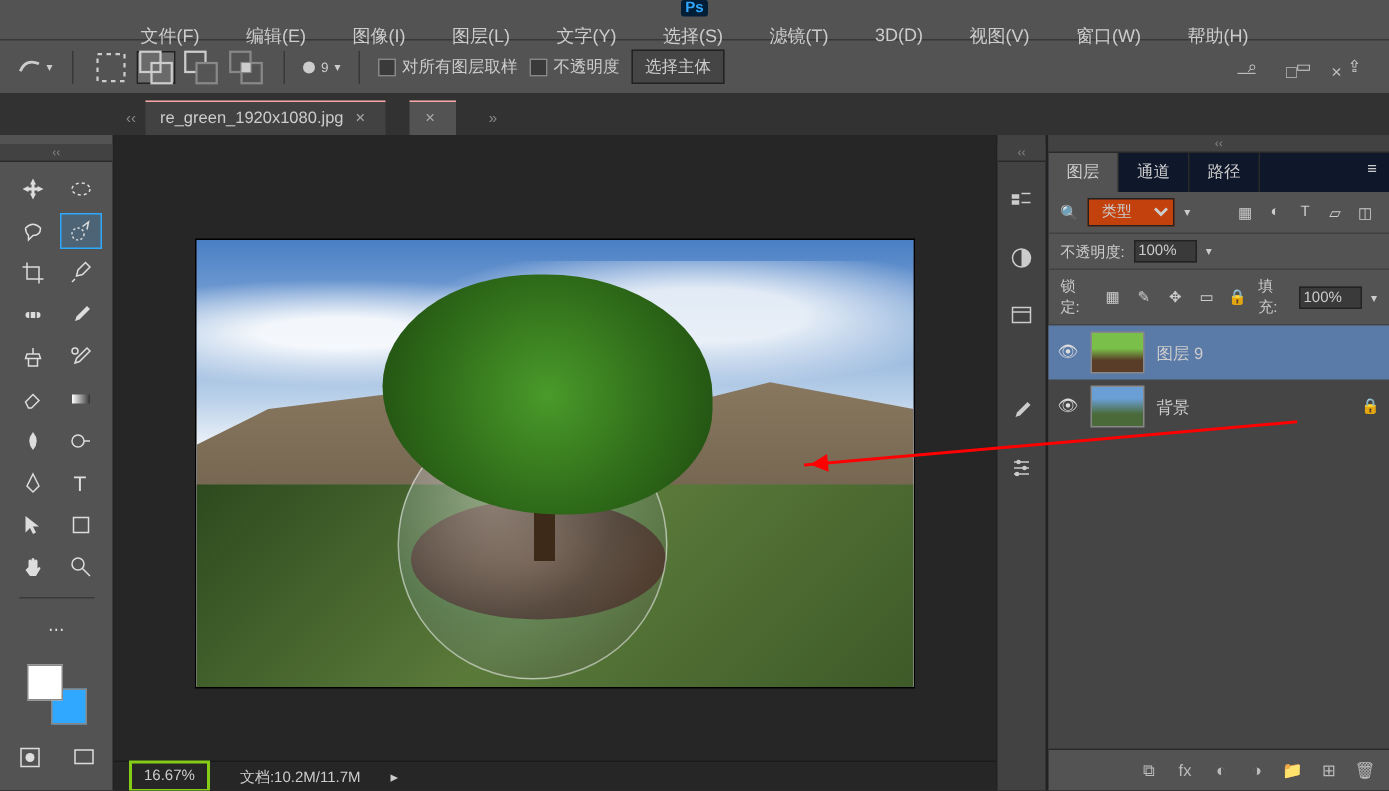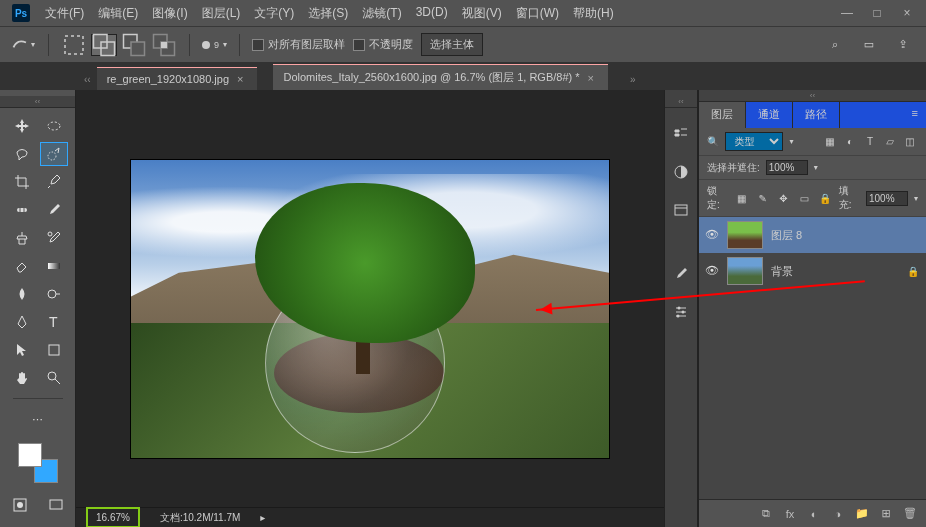--- a/index.html
+++ b/index.html
@@ -1,19 +1,19 @@
 <!DOCTYPE html>
 <html><head>
 <meta charset="utf-8">
 <style>
 * { margin: 0; padding: 0; box-sizing: border-box; font-family: "Microsoft YaHei", sans-serif; }
 body { background: #323232; color: #ccc; font-size: 11px; width: 926px; height: 527px; overflow: hidden; position: relative; }
-.titlebar { height: 26px; background: #535353; display: flex; align-items: center; padding: 0 4px; }
+.titlebar { height: 26px; background: #535353; display: flex; align-items: center; padding: 0 20px; flex-direction: column; }
 .ps-logo { width: 18px; height: 18px; background: #001e36; color: #31a8ff; font-weight: bold; font-size: 10px; display: flex; align-items: center; justify-content: center; margin: 0 8px; border-radius: 2px; }
-.menu { display: flex; gap: 0; }
+.menu { display: flex; gap: 17px; }
 .menu-item { padding: 5px 7px; cursor: pointer; font-size: 12px; }
 .win-controls { margin-left: auto; display: flex; }
 .win-btn { width: 30px; height: 20px; display: flex; align-items: center; justify-content: center; color: #bbb; cursor: pointer; font-size: 12px; }
 .optbar { height: 36px; background: #535353; border-top: 1px solid #383838; display: flex; align-items: center; padding: 0 10px; gap: 8px; }
 .optbar .group { display: flex; align-items: center; gap: 4px; }
 .opt-icon { width: 26px; height: 22px; display: flex; align-items: center; justify-content: center; border: 1px solid transparent; cursor: pointer; }
 .opt-icon.sel { background: #6a6a6a; border-color: #222; }
 .divider { width: 1px; height: 22px; background: #383838; margin: 0 4px; }
 .checkbox { width: 12px; height: 12px; border: 1px solid #888; background: #3a3a3a; }
 .dropdown-btn { background: #454545; border: 1px solid #222; padding: 3px 8px; cursor: pointer; display: flex; align-items: center; gap: 4px; font-size: 11px; }
@@ -42,25 +42,25 @@
 .canvas .dirt { position: absolute; bottom: 15%; left: 30%; width: 170px; height: 80px; background: radial-gradient(ellipse, #5a3d28, #3d2818); border-radius: 50%; }
 .canvas .tree-trunk { position: absolute; bottom: 28%; left: 47%; width: 14px; height: 55px; background: #3d2a18; }
 .canvas .tree-crown { position: absolute; top: 8%; left: 26%; width: 220px; height: 160px; background: radial-gradient(circle at 50% 50%, #4a9a2a, #2d6818 60%, #1e4810); border-radius: 48% 52% 45% 55%; }
 .statusbar { position: absolute; bottom: 0; left: 0; right: 0; height: 20px; background: #262626; display: flex; align-items: center; padding: 0 10px; font-size: 10px; color: #ccc; gap: 20px; border-top: 1px solid #1a1a1a; }
 .statusbar .field { padding: 3px 8px; border: 2px solid #84cc16; }
 .arrow { position: absolute; top: 50%; left: 460px; width: 330px; height: 2px; background: red; transform-origin: left center; transform: rotate(-5deg); z-index: 100; }
 .arrow::before { content: ''; position: absolute; left: -2px; top: -5px; border: 6px solid transparent; border-right: 12px solid red; }
 .dock-strip { width: 34px; background: #424242; border-left: 1px solid #222; border-right: 1px solid #222; display: flex; flex-direction: column; align-items: center; padding-top: 6px; gap: 14px; }
 .dock-icon { width: 24px; height: 24px; display: flex; align-items: center; justify-content: center; cursor: pointer; color: #ccc; }
 .right-panels { width: 228px; background: #535353; display: flex; flex-direction: column; border-left: 1px solid #222; }
-.panel-tabs { display: flex; background: #1d4ed8; height: 26px; }
+.panel-tabs { display: flex; background: #0f172a; height: 26px; }
 .panel-tab { padding: 5px 12px; font-size: 11px; cursor: pointer; border-right: 1px solid #2a2a2a; }
 .panel-tab.active { background: #535353; }
 .panel-row { display: flex; align-items: center; padding: 4px 8px; gap: 6px; border-bottom: 1px solid #424242; font-size: 10px; }
-.filter-select { background: #0369a1; border: 1px solid #222; padding: 2px 4px; width: 58px; font-size: 10px; color: #ccc; }
+.filter-select { background: #c2410c; border: 1px solid #222; padding: 2px 4px; width: 58px; font-size: 10px; color: #ccc; }
 .mini-icons { display: flex; gap: 4px; margin-left: auto; }
 .mini { width: 16px; height: 16px; display: flex; align-items: center; justify-content: center; cursor: pointer; font-size: 10px; }
 .blend-select { background: #3a3a3a; border: 1px solid #222; padding: 2px 4px; flex: 1; font-size: 10px; color: #ccc; }
 .pct-input { background: #3a3a3a; border: 1px solid #222; width: 42px; padding: 1px 2px; font-size: 10px; color: #ccc; }
 .layers-list { flex: 1; background: #454545; }
 .layer-row { display: flex; align-items: center; padding: 4px 6px; gap: 8px; cursor: pointer; }
 .layer-row.selected { background: #5a7aa8; }
 .eye { width: 14px; height: 14px; color: #ddd; cursor: pointer; }
 .thumb { width: 36px; height: 28px; background: #333; border: 1px solid #888; position: relative; overflow: hidden; }
 .thumb-tree { background: linear-gradient(180deg, #7abf4a 40%, #5a3d28 70%); }
@@ -154,21 +154,20 @@
   </div>
 </div>
 
 <div class="tabbar">
   <span class="expand">‹‹</span>
   <div class="doc-tab inactive">
     <span>re_green_1920x1080.jpg</span>
     <span class="tab-close">×</span>
   </div>
   <div class="doc-tab">
-    <span>Dolomites_Italy_2560x1600.jpg @ 16.7% (图层 1, RGB/8#) *</span>
     <span class="tab-close">×</span>
   </div>
   <span class="expand">»</span>
 </div>
 
 <div class="workarea">
 
   <div class="tools-left">
     <div class="collapse-arrows" style="width:100%">‹‹</div>
     <div class="tools-grid" style="margin-top:6px">
@@ -372,40 +371,40 @@
       <span style="font-size:8px">▾</span>
       <div class="mini-icons">
         <div class="mini">▦</div>
         <div class="mini">◐</div>
         <div class="mini">T</div>
         <div class="mini">▱</div>
         <div class="mini">◫</div>
       </div>
     </div>
     <div class="panel-row">
-      <span>选择并遮住:</span>
+      <span>不透明度:</span>
       <input class="pct-input" value="100%" style="">
       <span style="font-size:8px">▾</span>
     </div>
     <div class="panel-row">
       <span>锁定:</span>
       <div class="mini">▦</div>
       <div class="mini">✎</div>
       <div class="mini">✥</div>
       <div class="mini">▭</div>
       <div class="mini">🔒</div>
       <span style="margin-left:auto">填充:</span>
       <input class="pct-input" value="100%" style="">
       <span style="font-size:8px">▾</span>
     </div>
     <div class="layers-list">
       <div class="layer-row selected">
         <span class="eye">👁</span>
         <div class="thumb thumb-tree"></div>
-        <span>图层 8</span>
+        <span>图层 9</span>
       </div>
       <div class="layer-row">
         <span class="eye">👁</span>
         <div class="thumb thumb-bg"></div>
         <span>背景</span>
         <span class="lock-icon">🔒</span>
       </div>
     </div>
     <div class="panel-bottom">
       <div class="pb">⧉</div>

